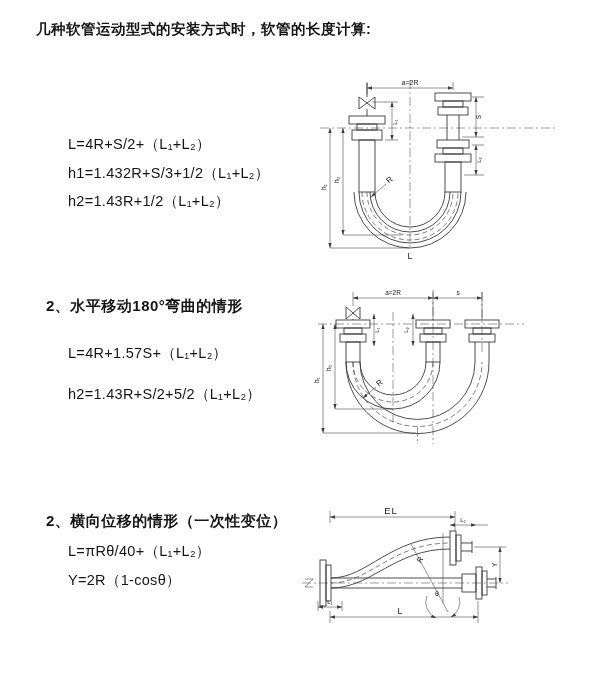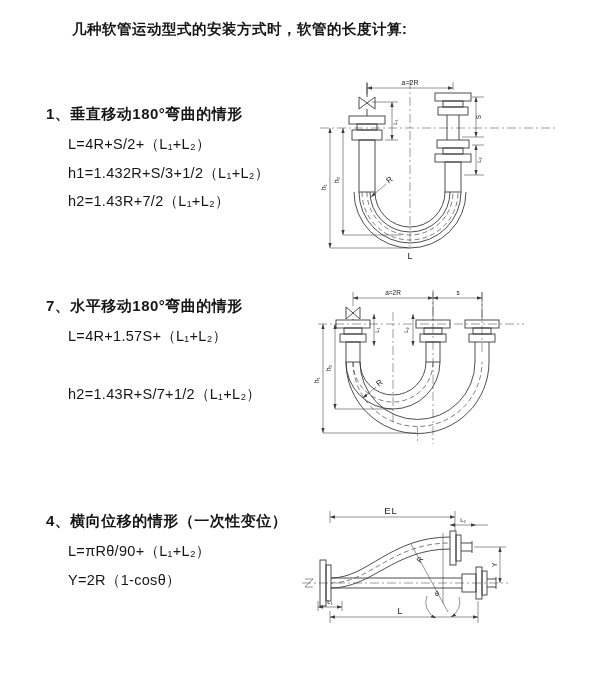--- a/index.html
+++ b/index.html
@@ -1,46 +1,45 @@
 <!DOCTYPE html>
 <html><head>
 <meta charset="utf-8">
 <style>
   html,body{margin:0;padding:0;background:#e8e8e8;}
   .page{position:relative;width:600px;height:675px;background:#ffffff;overflow:hidden;
         font-family:"Liberation Sans",sans-serif;color:#161616;}
   .abs{position:absolute;}
-  .title{left:36px;top:20px;font-size:14.5px;font-weight:700;letter-spacing:0.5px;white-space:nowrap;margin-left:36px;}
+  .title{left:36px;top:20px;font-size:14.5px;font-weight:700;letter-spacing:0.5px;white-space:nowrap;}
   .sec-heading{font-size:15px;font-weight:700;letter-spacing:0.5px;white-space:nowrap;}
   .formula{font-size:14.5px;font-weight:500;letter-spacing:0.3px;white-space:nowrap;}
   svg{position:absolute;overflow:visible;}
   svg text{fill:#222;font-family:"Liberation Sans",sans-serif;stroke:none;}
   .ln{stroke:#3b3b3b;stroke-width:0.9;fill:none;}
   .dim{stroke:#3b3b3b;stroke-width:0.55;fill:none;}
   .cl{stroke:#3b3b3b;stroke-width:0.5;fill:none;stroke-dasharray:9 3 2 3;}
   .hd{stroke:#3b3b3b;stroke-width:0.65;fill:none;stroke-dasharray:5 3;}
 </style>
 </head>
 <body>
 
 <div class="page">
 
   <div class="abs title">几种软管运动型式的安装方式时，软管的长度计算:</div>
 
-  <div class="abs sec-heading" style="left:46px;top:105px">1、垂直移动180°弯曲的情形</div>
   <div class="abs formula" style="left:68px;top:135px">L=4R+S/2+（L₁+L₂）</div>
   <div class="abs formula" style="left:68px;top:164px">h1=1.432R+S/3+1/2（L₁+L₂）</div>
-  <div class="abs formula" style="left:68px;top:192px">h2=1.43R+7/2（L₁+L₂）</div>
-
-  <div class="abs sec-heading" style="left:46px;top:297px">7、水平移动180°弯曲的情形</div>
-  <div class="abs formula" style="left:68px;top:327px">L=4R+1.57S+（L₁+L₂）</div>
-  <div class="abs formula" style="left:68px;top:385px">h2=1.43R+S/7+1/2（L₁+L₂）</div>
-
-  <div class="abs sec-heading" style="left:46px;top:512px">4、横向位移的情形（一次性变位）</div>
-  <div class="abs formula" style="left:68px;top:542px">L=πRθ/90+（L₁+L₂）</div>
+  <div class="abs formula" style="left:68px;top:192px">h2=1.43R+1/2（L₁+L₂）</div>
+
+  <div class="abs sec-heading" style="left:46px;top:297px">2、水平移动180°弯曲的情形</div>
+  <div class="abs formula" style="left:68px;top:344px">L=4R+1.57S+（L₁+L₂）</div>
+  <div class="abs formula" style="left:68px;top:385px">h2=1.43R+S/2+5/2（L₁+L₂）</div>
+
+  <div class="abs sec-heading" style="left:46px;top:512px">2、横向位移的情形（一次性变位）</div>
+  <div class="abs formula" style="left:68px;top:542px">L=πRθ/40+（L₁+L₂）</div>
   <div class="abs formula" style="left:68px;top:571px">Y=2R（1-cosθ）</div>
 
   <svg style="left:306px;top:72px" width="284" height="190" viewBox="0 0 284 190">
     <defs>
       <marker id="ar1" viewBox="0 0 10 6" markerWidth="10" markerHeight="6" refX="9" refY="3" orient="auto-start-reverse">
         <path d="M0,0 L9,3 L0,6 z" fill="#3b3b3b"></path>
       </marker>
       <pattern id="ha1" width="3.5" height="3.5" patternUnits="userSpaceOnUse" patternTransform="rotate(45)">
         <path d="M0,1.75 H3.5 M1.75,0 V3.5" stroke="#666" stroke-width="0.6" fill="none"></path>
       </pattern>

